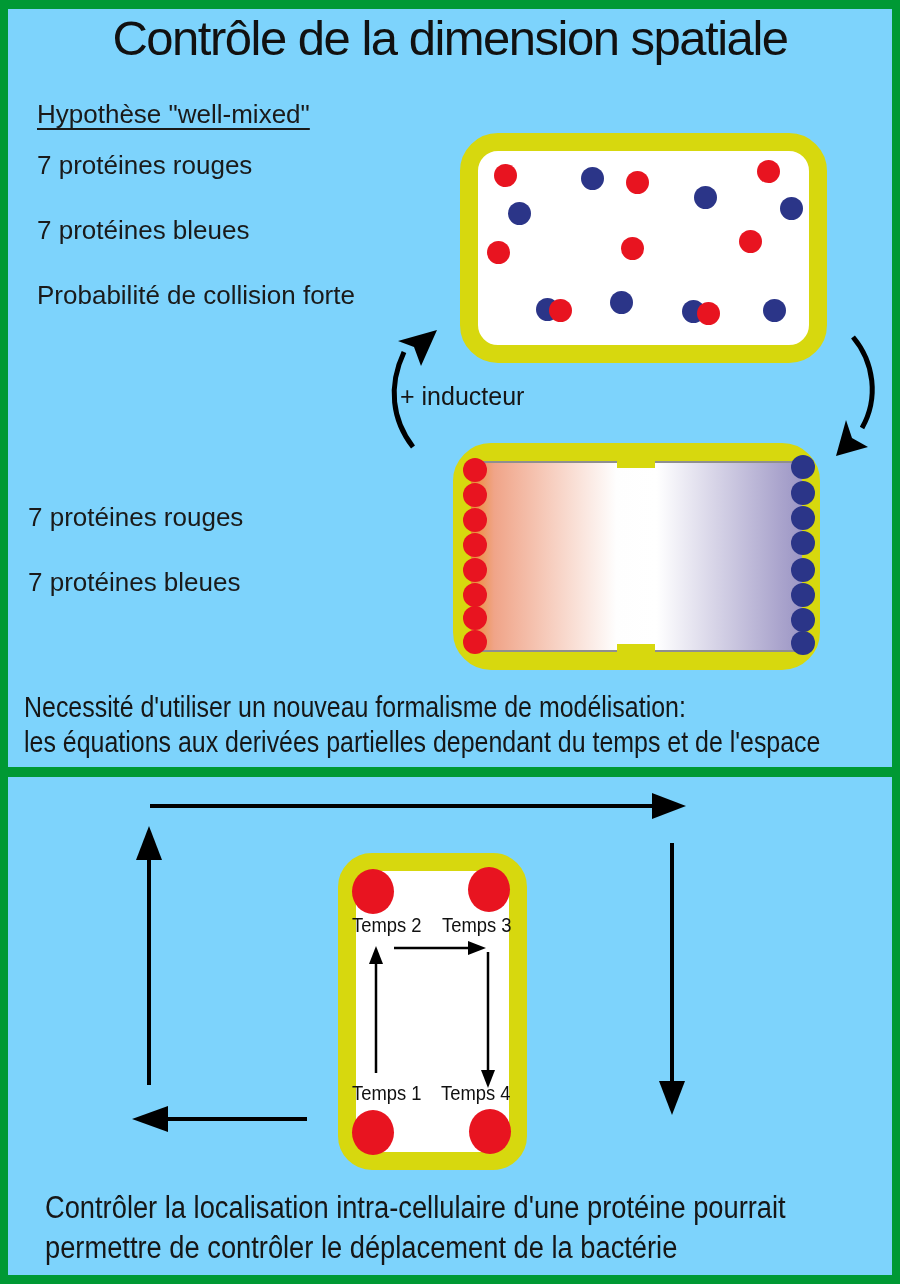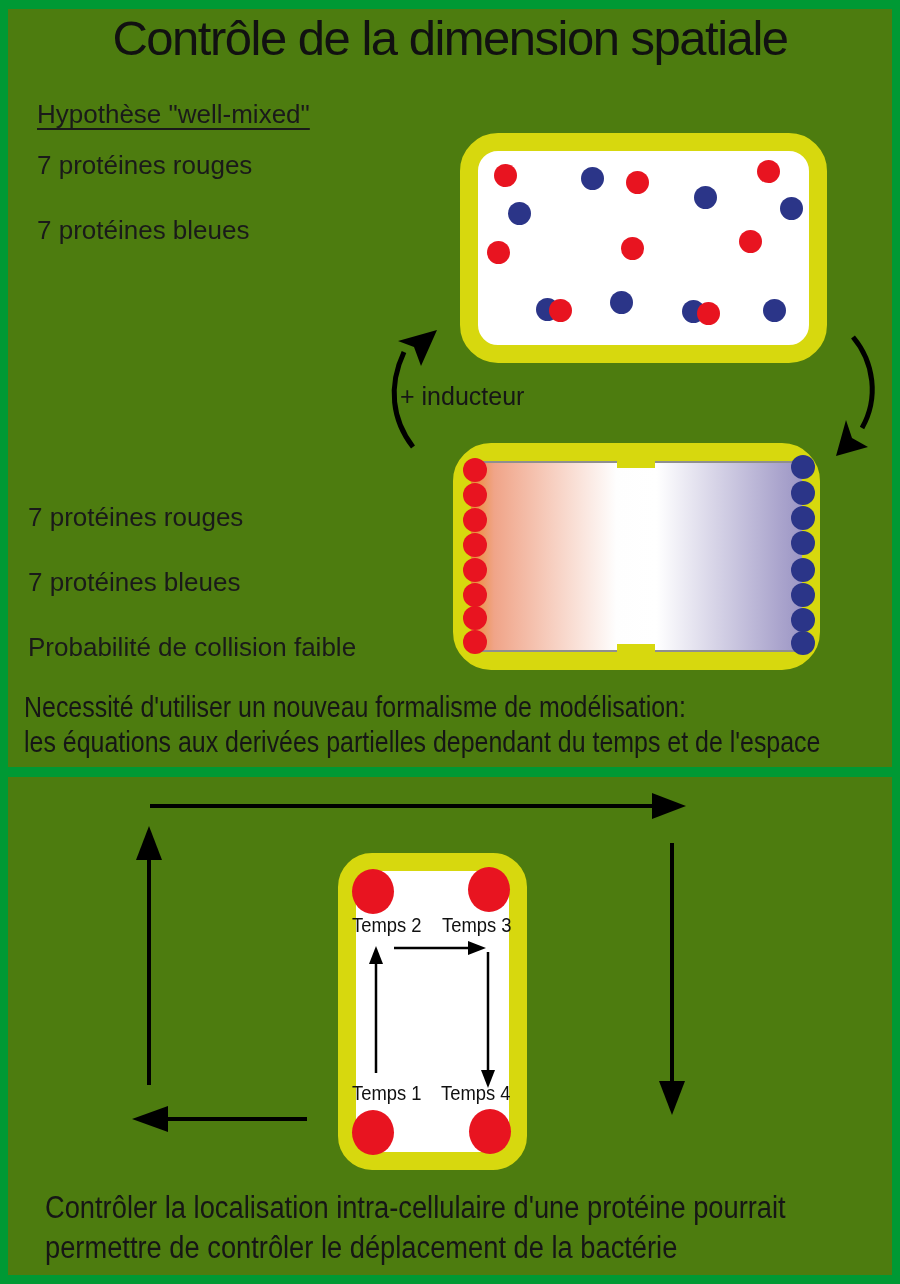--- a/index.html
+++ b/index.html
@@ -1,17 +1,17 @@
 <!DOCTYPE html>
 <html style="--green: #009934; --yellow: #d7d80e; --red: #e81420; --blue: #2b3588;"><head>
 <meta charset="utf-8">
 <style>
   html,body{margin:0;padding:0;background:#fff;}
   #poster{
-    position:relative;width:900px;height:1284px;background:#4d7c0f;
+    position:relative;width:900px;height:1284px;background:#7dd3fc;
     font-family:"Liberation Sans",sans-serif;color:#1a1a1a;overflow:hidden;
   }
   .bar{position:absolute;background:var(--green,#009934);z-index:8;}
   .txt{position:absolute;white-space:nowrap;z-index:7;line-height:1.1;}
   .title{left:0;top:12px;width:900px;text-align:center;font-size:49px;letter-spacing:-1.5px;color:#111;}
   .h26{font-size:26px;}
   .underlined{text-decoration:underline;text-underline-offset:5px;}
   .cond{transform:scaleX(.86);transform-origin:0 50%;}
   .cond88{transform:scaleX(.88);transform-origin:0 50%;}
   .cond92{transform:scaleX(.92);transform-origin:0 50%;}
@@ -44,28 +44,28 @@
   <div class="bar" style="left:0;top:1275px;width:900px;height:9px"></div>
   <div class="bar" style="left:0;top:0;width:8px;height:1284px"></div>
   <div class="bar" style="left:892px;top:0;width:8px;height:1284px"></div>
   <div class="bar" style="left:0;top:767px;width:900px;height:10px"></div>
 
   <div class="txt title">Contrôle de la dimension spatiale</div>
 
   <div class="txt h26 underlined" style="left:37px;top:100px">Hypothèse "well-mixed"</div>
   <div class="txt h26" style="left:37px;top:151px">7 protéines rouges</div>
   <div class="txt h26" style="left:37px;top:216px">7 protéines bleues</div>
+  <div class="txt h26" style="left:37px;top:281px">Probabilité de collision forte</div>
 
   <div class="cell" id="cell-top"></div>
 
   <div class="txt inducteur" style="left:400px;top:383px">+ inducteur</div>
 
   <div class="txt h26" style="left:28px;top:503px">7 protéines rouges</div>
   <div class="txt h26" style="left:28px;top:568px">7 protéines bleues</div>
-  <div class="txt h26" style="left:28px;top:633px">Probabilité de collision faible</div>
 
   <div class="cell" id="cell-mid"></div>
   <div id="gradient"></div>
   <div class="notch" style="top:459px"></div>
   <div class="notch" style="top:644px"></div>
 
   <div class="txt formalism cond" style="left:24px;top:692px">Necessité d'utiliser un nouveau formalisme de modélisation:</div>
   <div class="txt formalism cond" style="left:24px;top:727px">les équations aux derivées partielles dependant du temps et de l'espace</div>
 
   <div class="cell" id="cell-bottom"></div>

